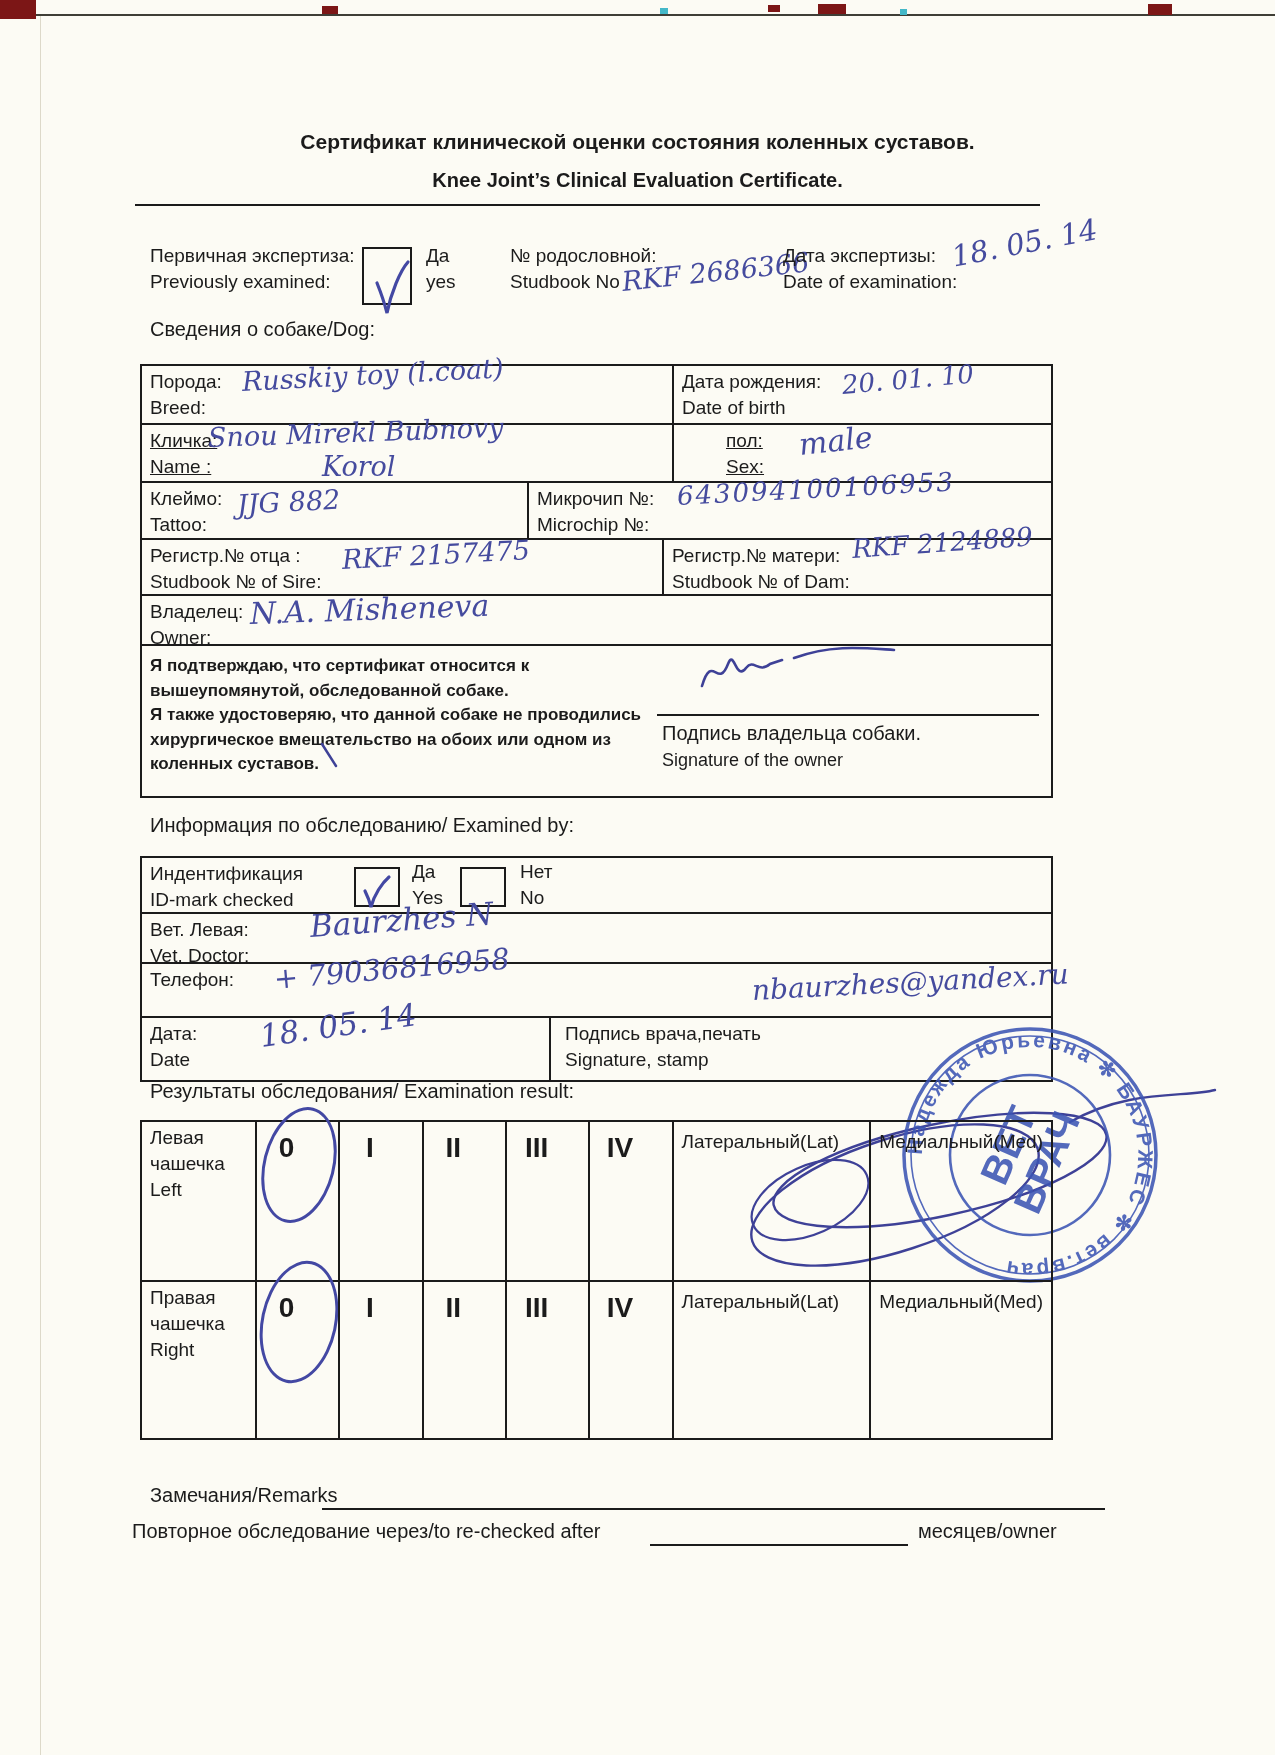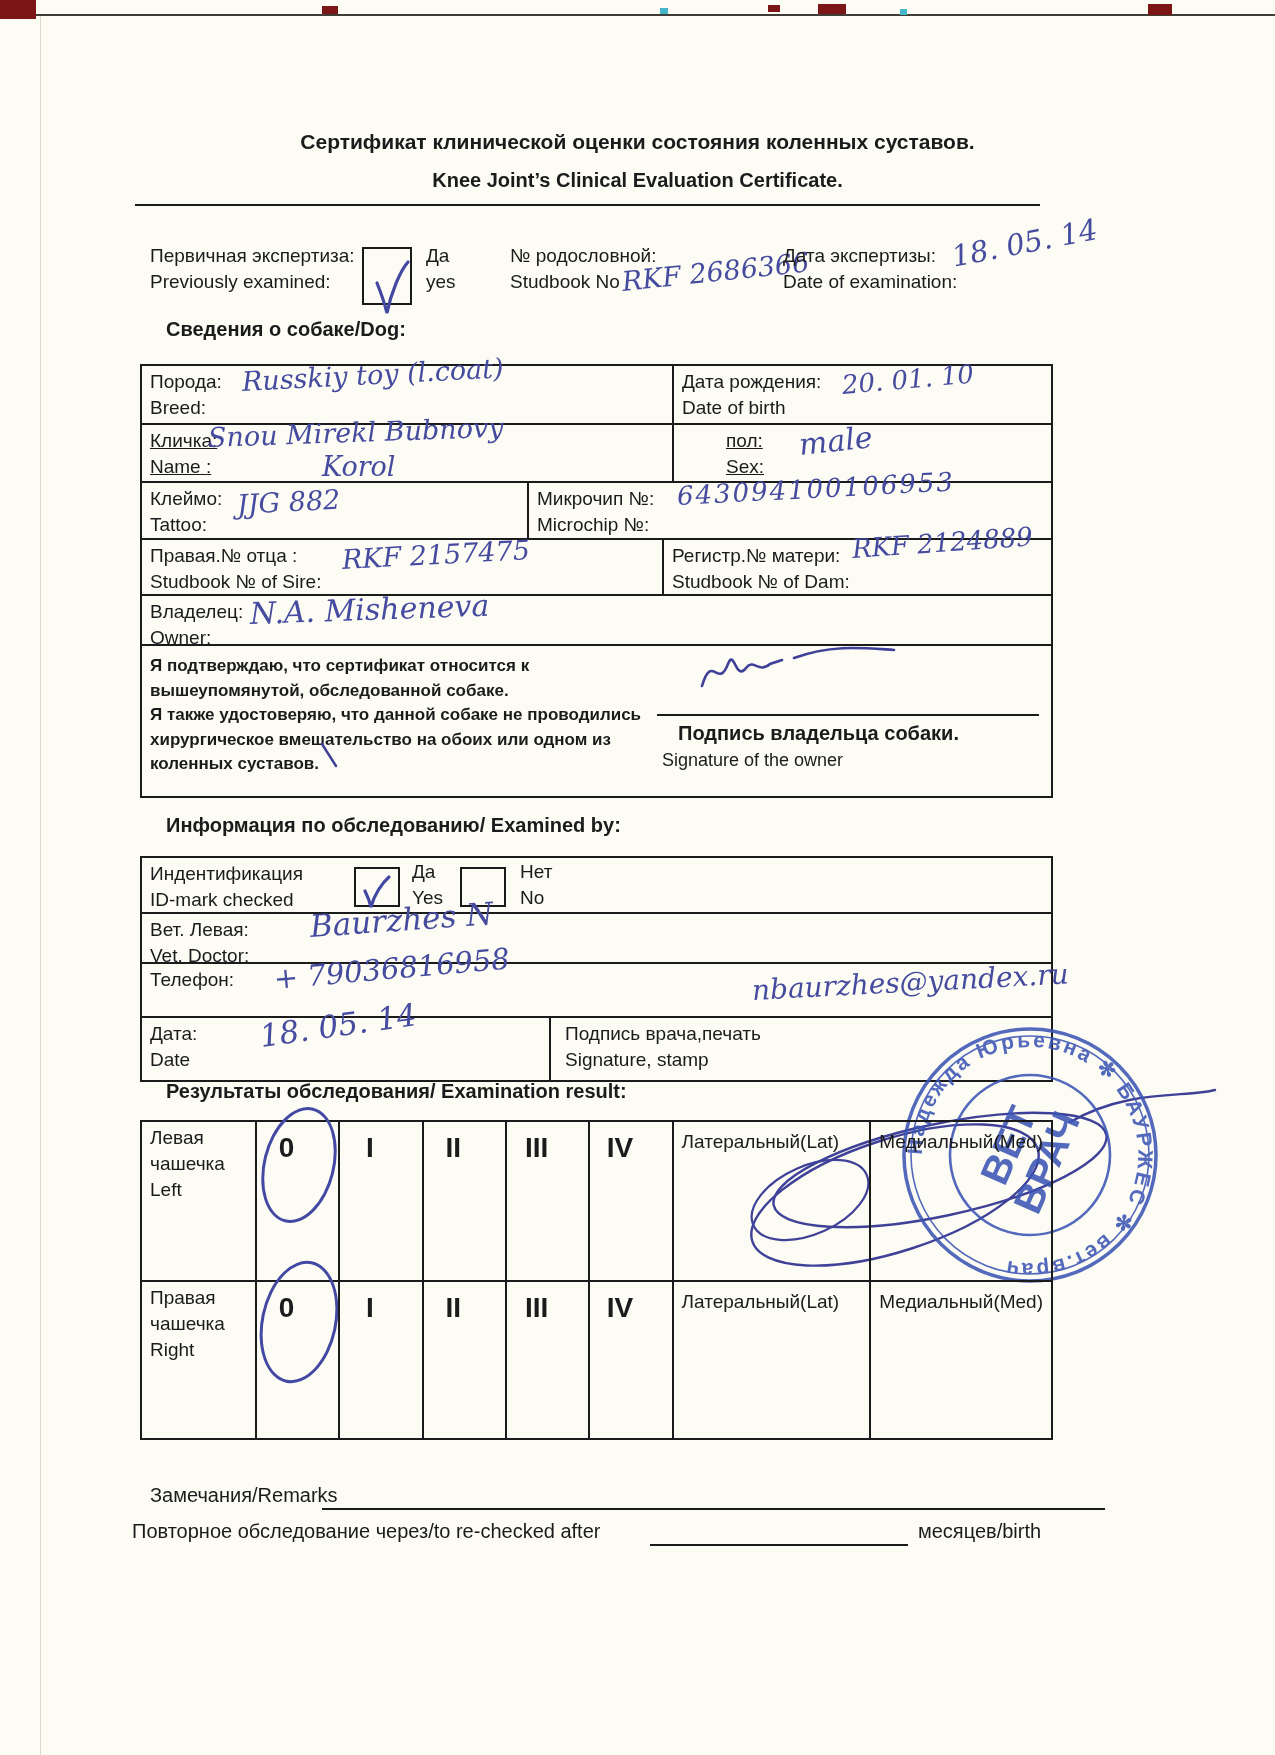--- a/index.html
+++ b/index.html
@@ -23,21 +23,21 @@
   .check-svg{position:absolute;overflow:visible;}
   .check-svg path{stroke:#4348a3;stroke-width:3.2;fill:none;stroke-linecap:round;}
   
   .tbl{position:absolute;border:2px solid #1b1b1b;box-sizing:border-box;}
   .trow{display:flex;border-top:2px solid #1b1b1b;position:relative;box-sizing:border-box;}
   .trow.first{border-top:none;}
   .cell{position:relative;padding:3px 8px;box-sizing:border-box;}
   .cell.bl{border-left:2px solid #1b1b1b;margin-left:22px;}
   .confirm{font-size:17px;font-weight:bold;line-height:24.5px;width:505px;}
   .sign-line{position:absolute;height:2px;background:#1b1b1b;}
-  .bold20{font-size:20px;font-weight:bold;margin-left:16px;}
+  .bold20{font-size:20px;font-weight:normal;}
   .ink-svg path,.ink-svg ellipse{stroke:#3e4197;fill:none;stroke-linecap:round;}
   .stamp circle{stroke:#3c55b4;fill:none;}
   .stamp text{fill:#3c55b4;}
   .grade{font-size:28px;font-weight:bold;text-align:center;padding-top:10px;}
   .circle0{position:absolute;border:3px solid #4348a3;border-radius:50%;}
   .uline{position:absolute;height:2px;background:#1b1b1b;}
   .f20{font-size:20px;}
 </style>
 </head>
 <body>
@@ -123,21 +123,21 @@
       </div>
       <div class="cell bl" style="flex:1;">
         <div class="lab">Микрочип №:</div>
         <div class="lab">Microchip №:</div>
         <div class="hw" style="left:148px;top:-2px;font-size:26px;letter-spacing:2px;transform:rotate(-3deg);">643094100106953</div>
       </div>
     </div>
 
     <div class="trow" style="height:56px;">
       <div class="cell" style="width:498px;">
-        <div class="lab">Правая.№ отца :</div>
+        <div class="lab">Регистр.№ отца :</div>
         <div class="lab">Studbook № of Sire:</div>
         <div class="hw" style="left:200px;top:4px;font-size:27px;transform:rotate(-3deg);">RKF 2157475</div>
       </div>
       <div class="cell bl" style="flex:1;">
         <div class="lab">Регистр.№ матери:</div>
         <div class="lab">Studbook № of Dam:</div>
         <div class="hw" style="left:188px;top:-6px;font-size:26px;transform:rotate(-4deg);">RKF 2124889</div>
       </div>
     </div>
 
@@ -289,15 +289,15 @@
       <div class="cell bl" style="flex:1;">
           <div class="lab" style="padding-top:4px;">Медиальный(Med)</div>
         </div>
     </div>
   </div>
 
   <div class="abs f20" style="left:150px;top:1484px;">Замечания/Remarks</div>
   <div class="uline" style="left:322px;top:1508px;width:783px;"></div>
   <div class="abs f20" style="left:132px;top:1520px;">Повторное обследование через/to re-checked after</div>
   <div class="uline" style="left:650px;top:1544px;width:258px;"></div>
-  <div class="abs f20" style="left:918px;top:1520px;">месяцев/birth</div>
+  <div class="abs f20" style="left:918px;top:1520px;">месяцев/owner</div>
 
 </div>
 
 </body></html>

